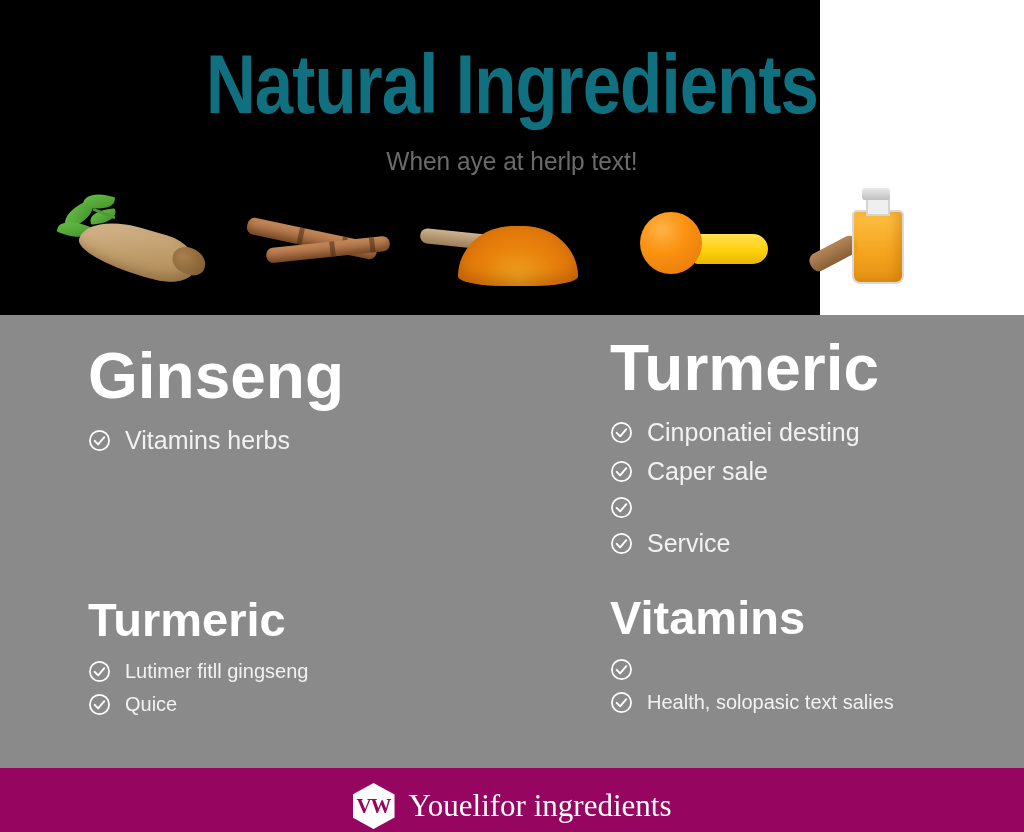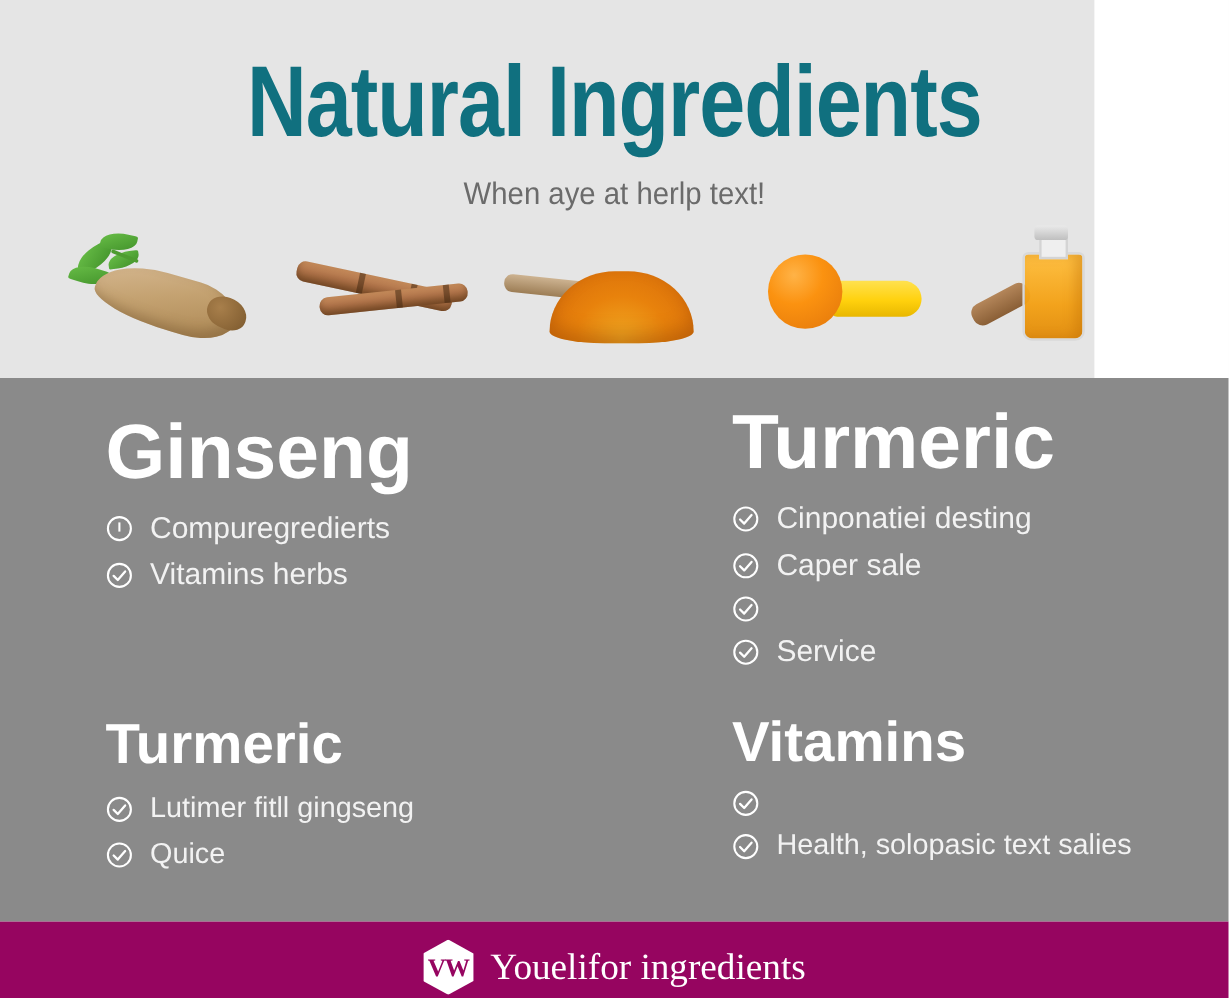--- a/index.html
+++ b/index.html
@@ -16,23 +16,23 @@
     width: 1024px;
     height: 832px;
     overflow: hidden;
     background: #ffffff;
   }
 
   
   .header {
     position: absolute;
     left: 0; top: 0;
-    width: 912px;
+    width: 820px;
     height: 315px;
-    background: #e5e5e5;
+    background: #000000;
   }
   .title {
     position: absolute;
     left: 0; top: 42px;
     width: 1024px;
     text-align: center;
     font-family: "Liberation Sans Narrow", "Liberation Sans", sans-serif;
     font-size: 84px;
     font-weight: 700;
     letter-spacing: -1px;
@@ -217,21 +217,21 @@
   .bullet {
     display: flex;
     align-items: center;
     gap: 14px;
     margin-bottom: 10px;
     color: #f2f2f2;
     font-size: 25px;
     white-space: nowrap;
   }
   .col.bl .bullet,
-  .col.br .bullet { font-size: 24px; }
+  .col.br .bullet { font-size: 20px; }
   .bi { flex: 0 0 auto; width: 23px; height: 23px; display: block; }
 
   
   .footer {
     position: absolute;
     left: 0; top: 768px;
     width: 1024px; height: 76px;
     background: #960560;
     display: flex;
     align-items: center;
@@ -319,27 +319,20 @@
   </div>
 
   <div class="panel">
 
     <div class="col tl">
       <div class="sec-title">Ginseng</div>
       <ul class="bullets">
         <li class="bullet">
           <svg class="bi" viewBox="0 0 24 24">
             <circle cx="12" cy="12" r="10" fill="none" stroke="#ffffff" stroke-width="1.8"></circle>
-            <rect x="11.1" y="6.6" width="1.8" height="8" fill="#ffffff"></rect>
-          </svg>
-          <span>Compuregredierts</span>
-        </li>
-        <li class="bullet">
-          <svg class="bi" viewBox="0 0 24 24">
-            <circle cx="12" cy="12" r="10" fill="none" stroke="#ffffff" stroke-width="1.8"></circle>
             <path d="M7 12.4 L10.6 16 L17 8.6" fill="none" stroke="#ffffff" stroke-width="2" stroke-linecap="round" stroke-linejoin="round"></path>
           </svg>
           <span>Vitamins herbs</span>
         </li>
       </ul>
     </div>
 
     <div class="col tr">
       <div class="sec-title">Turmeric</div>
       <ul class="bullets">

